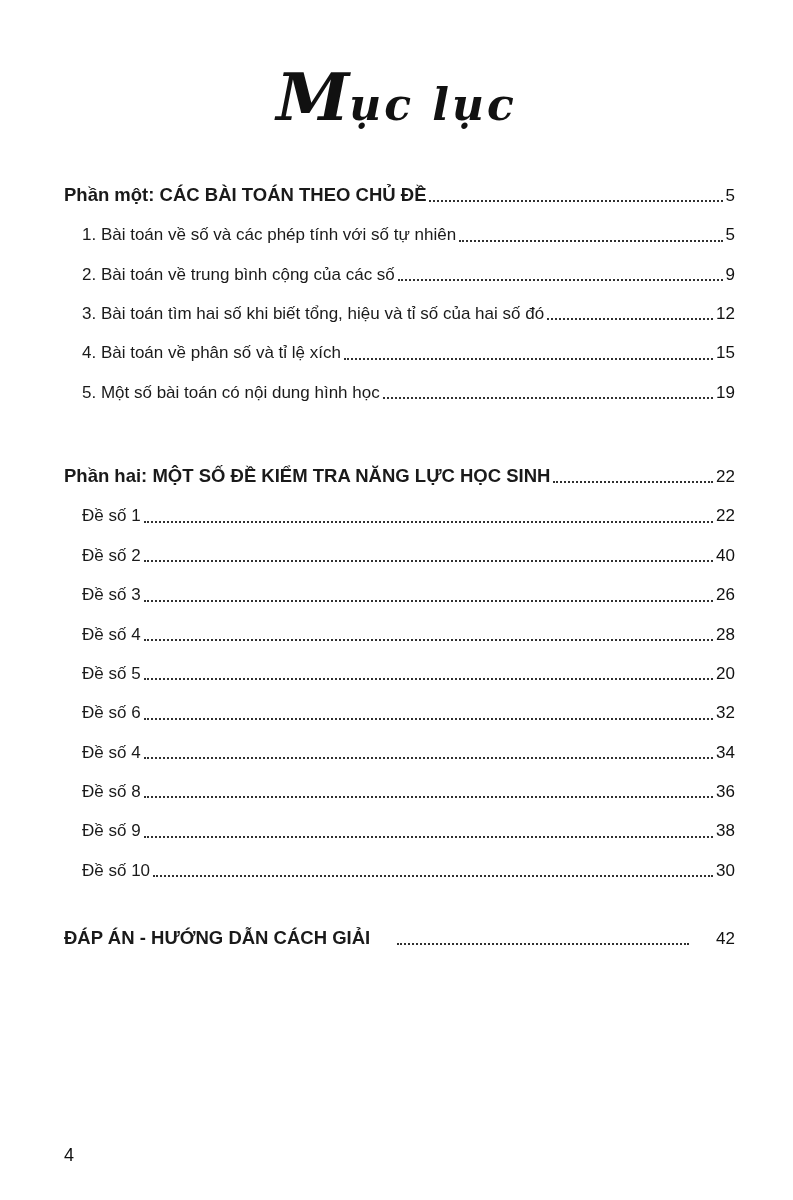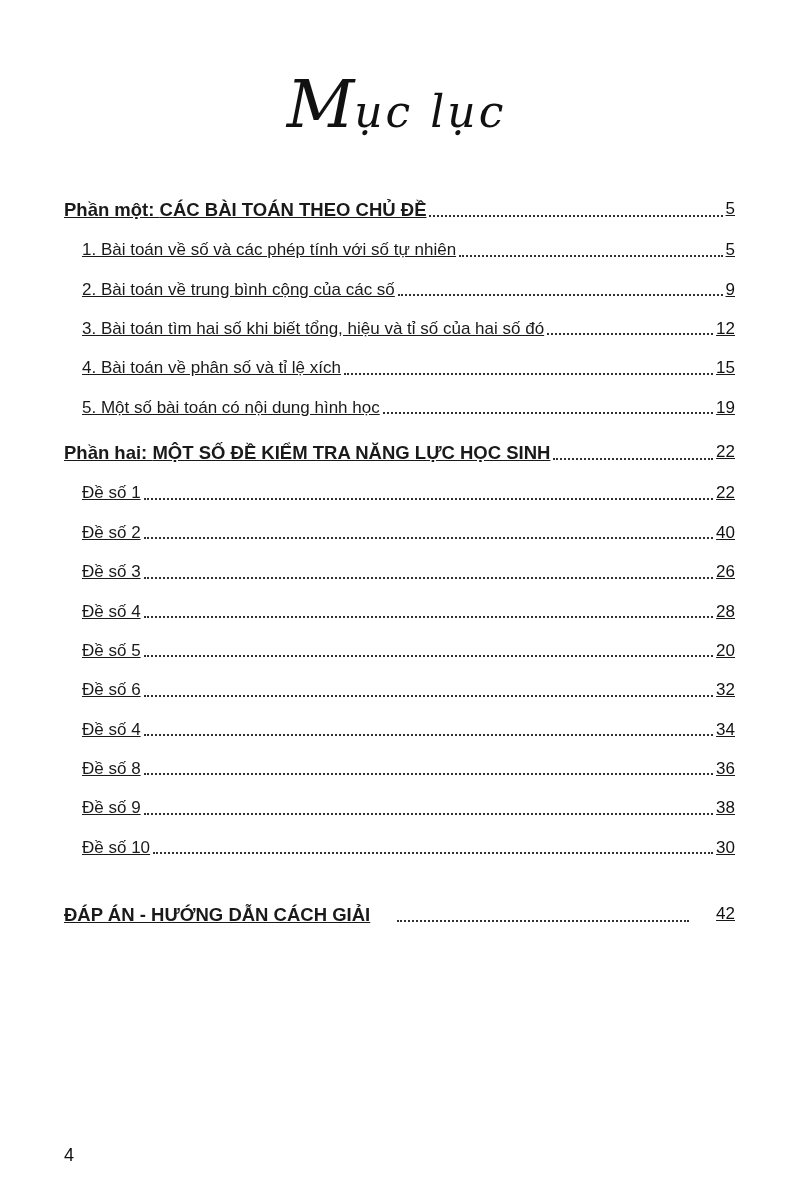--- a/index.html
+++ b/index.html
@@ -11,44 +11,43 @@
     position: relative;
     width: 793px;
     height: 1200px;
     background: #ffffff;
     font-family: "Liberation Sans", sans-serif;
     color: #1a1a1a;
     overflow: hidden;
     box-sizing: border-box;
   }
   .script-title {
-    margin: 8px;
+    margin: 0;
     padding-top: 58px;
     text-align: center;
     font-family: "DejaVu Serif", serif;
     font-style: italic;
-    font-weight: 400;
+    font-weight: 700;
     font-size: 44px;
     letter-spacing: 3px;
     color: #111;
   }
   .script-title::first-letter {
     font-size: 1.5em;
     letter-spacing: 0;
   }
   .toc {
     padding: 48px 58px 0 64px;
   }
   .row {
     display: flex;
-    align-items: flex-start;
+    align-items: flex-end;
     line-height: 1.2;
     margin-bottom: 19px;
     white-space: nowrap;
-    text-decoration: underline;
   }
   .row .label,
   .row .heading-text {
     flex: 0 0 auto;
   }
   .dots {
     flex: 1 1 auto;
     min-width: 20px;
     border-bottom: 2px dotted #1a1a1a;
     align-self: flex-end;
@@ -70,21 +69,21 @@
   }
   .section-heading .pnum {
     font-size: 17px;
   }
   .item {
     font-size: 17px;
     font-weight: 400;
     padding-left: 18px;
   }
   .gap-before {
-    margin-top: 24px;
+    margin-top: 62px;
   }
   .gap-before-large {
     margin-top: 46px;
     gap: 24px;
   }
   .page-number {
     position: absolute;
     left: 64px;
     bottom: 34px;
     font-size: 18px;

